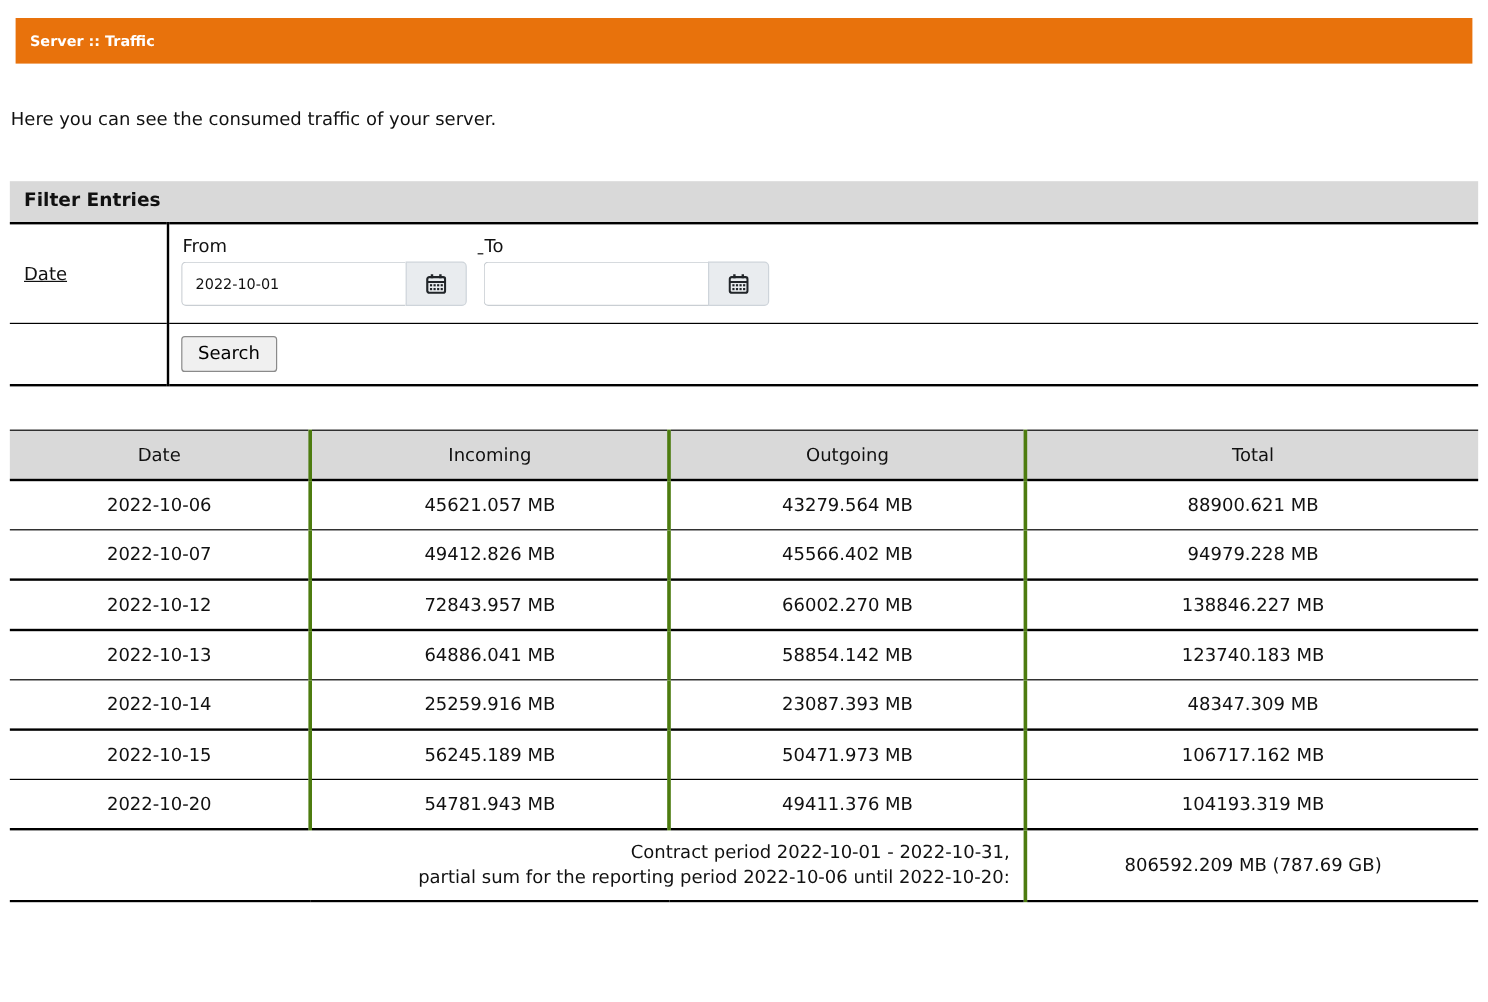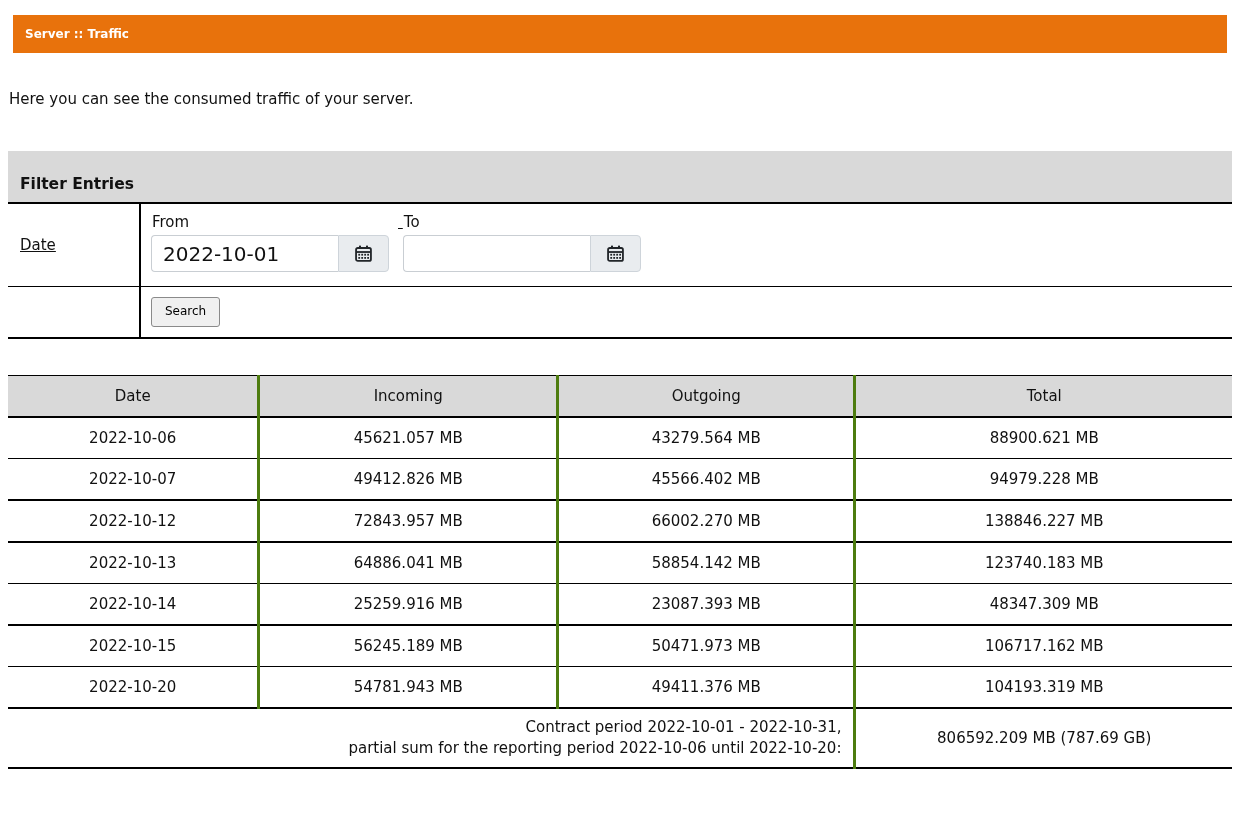--- a/index.html
+++ b/index.html
@@ -28,21 +28,21 @@
     margin: 36px 0 42px 1px;
     line-height: 20px;
   }
 
   
   .section-header {
     background: #d9d9d9;
     font-weight: bold;
     font-size: 15.5px;
     line-height: 20px;
-    padding: 23px 12px 8px 12px;
+    padding: 6px 12px 8px 12px;
   }
 
   
   .filter-table {
     width: 100%;
     border-collapse: collapse;
     border-top: 2px solid #000;
     border-bottom: 2px solid #000;
   }
   .filter-table td { padding: 0; vertical-align: middle; text-decoration: underline; }
@@ -59,41 +59,41 @@
   .field-group label { display: block; margin: 0 0 3px 1px; line-height: 19px; }
   .input-group { display: flex; height: 37px; width: 238px; }
   .input-group input {
     flex: 1 1 auto;
     min-width: 0;
     border: 1px solid #c9ced3;
     border-right: none;
     border-radius: 4px 0 0 4px;
     padding: 0 11px;
     font-family: inherit;
-    font-size: 20px;
+    font-size: 12px;
     color: #111111;
     background: #ffffff;
     outline: none;
   }
   .cal-btn {
     width: 51px;
     flex: 0 0 51px;
     background: #e9ecef;
     border: 1px solid #ced4da;
     border-radius: 0 4px 4px 0;
     display: flex;
     align-items: center;
     justify-content: center;
     padding: 0;
     cursor: pointer;
     color: #212529;
   }
   .search-btn {
     font-family: inherit;
-    font-size: 12px;
+    font-size: 15px;
     color: #000000;
     background: #f0f0f0;
     border: 1px solid #8a8a8a;
     border-radius: 3px;
     padding: 4px 13px 5px 13px;
     line-height: 19px;
     cursor: pointer;
   }
 
   

